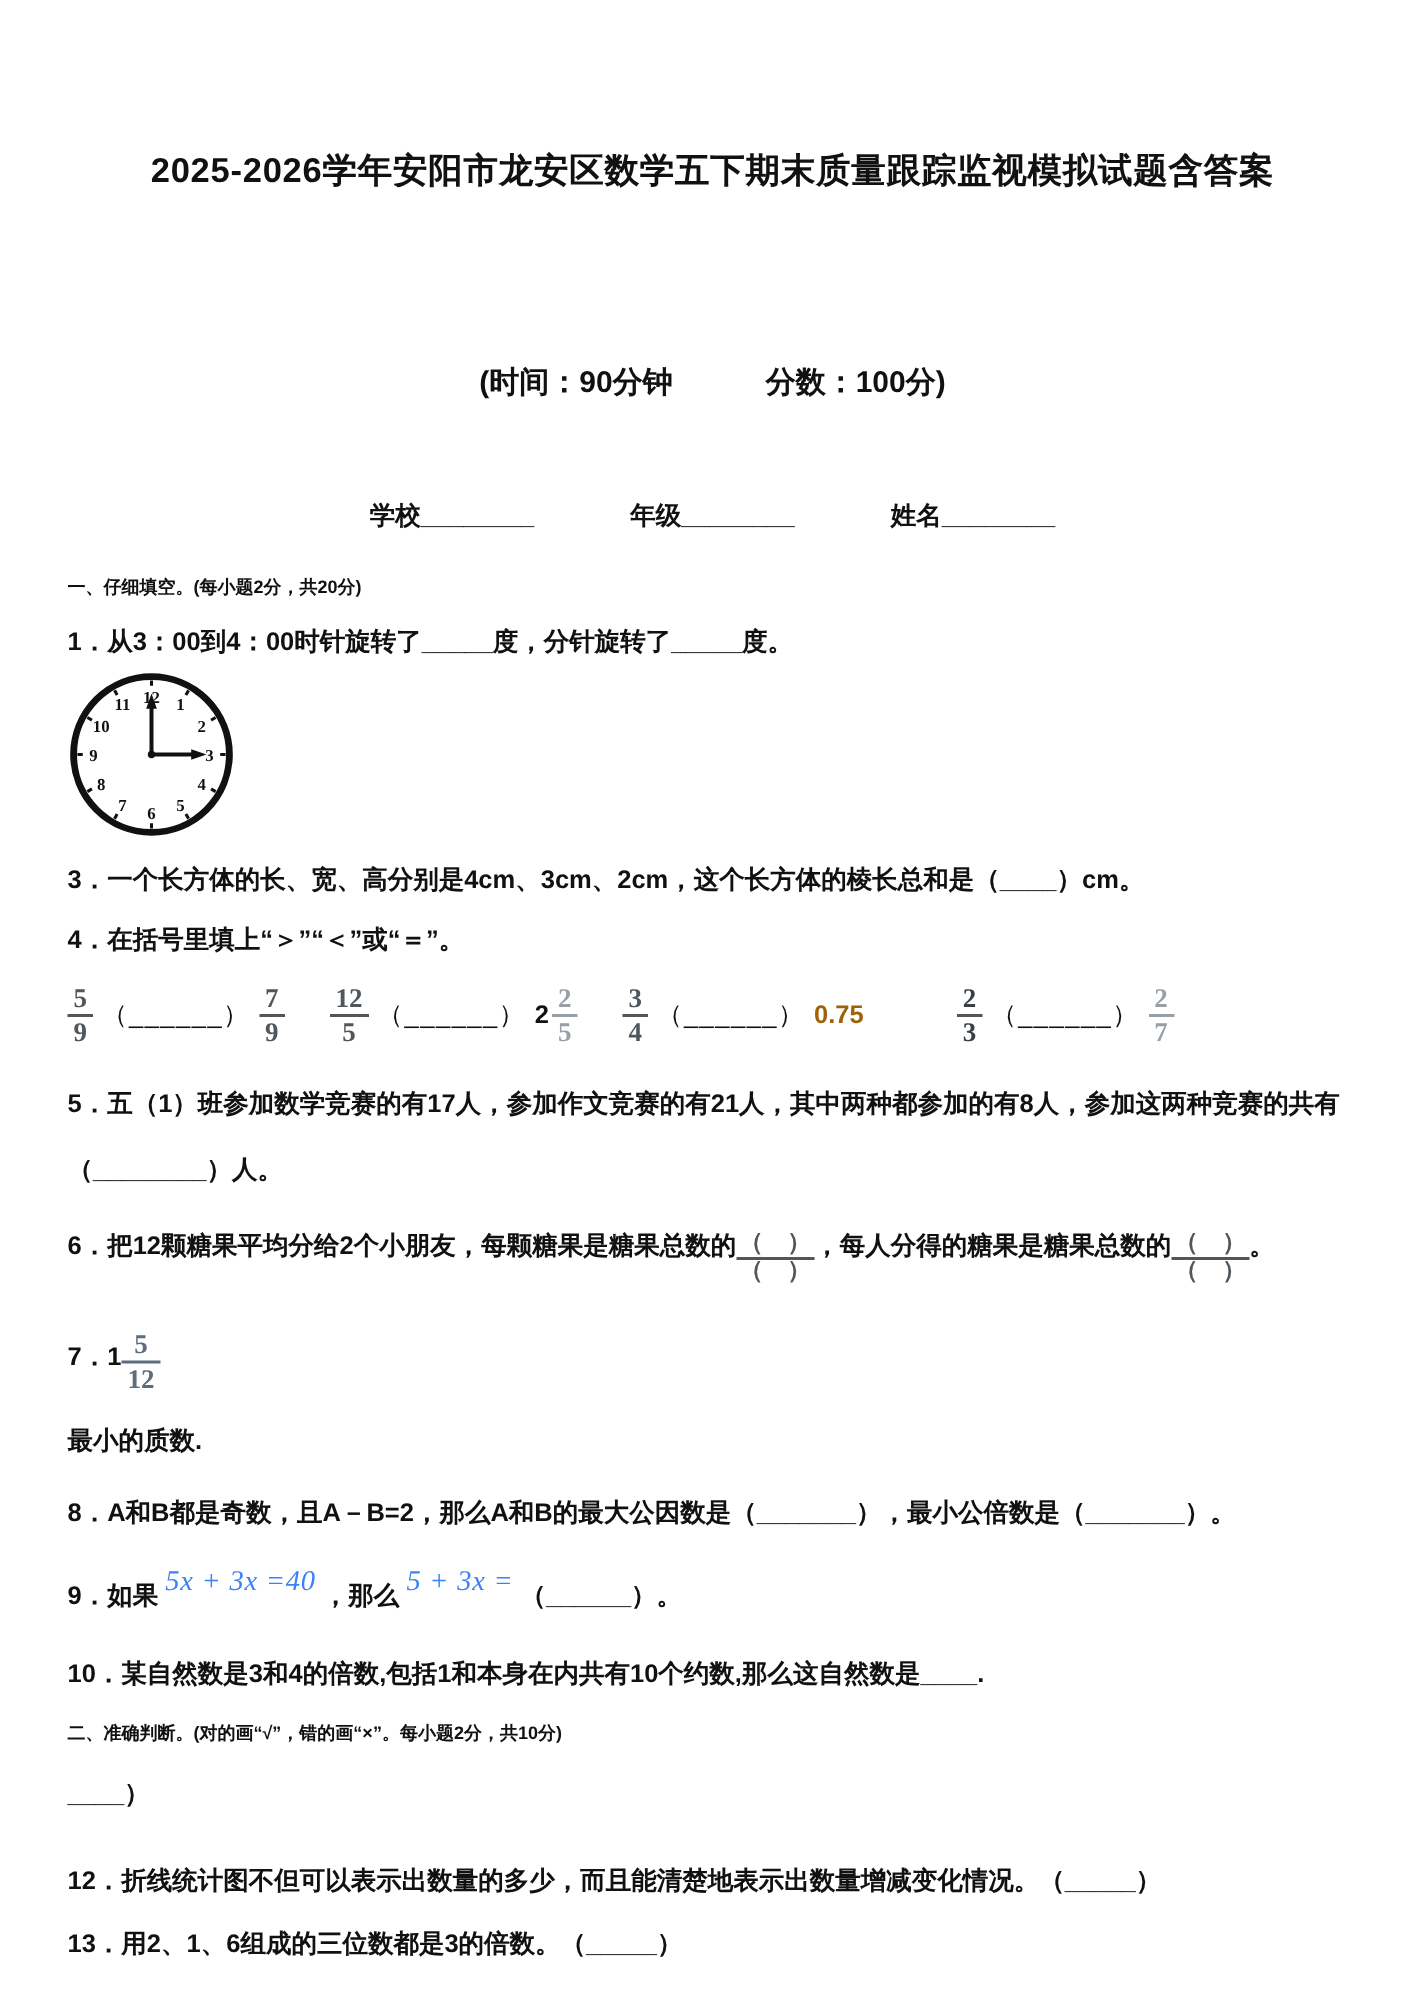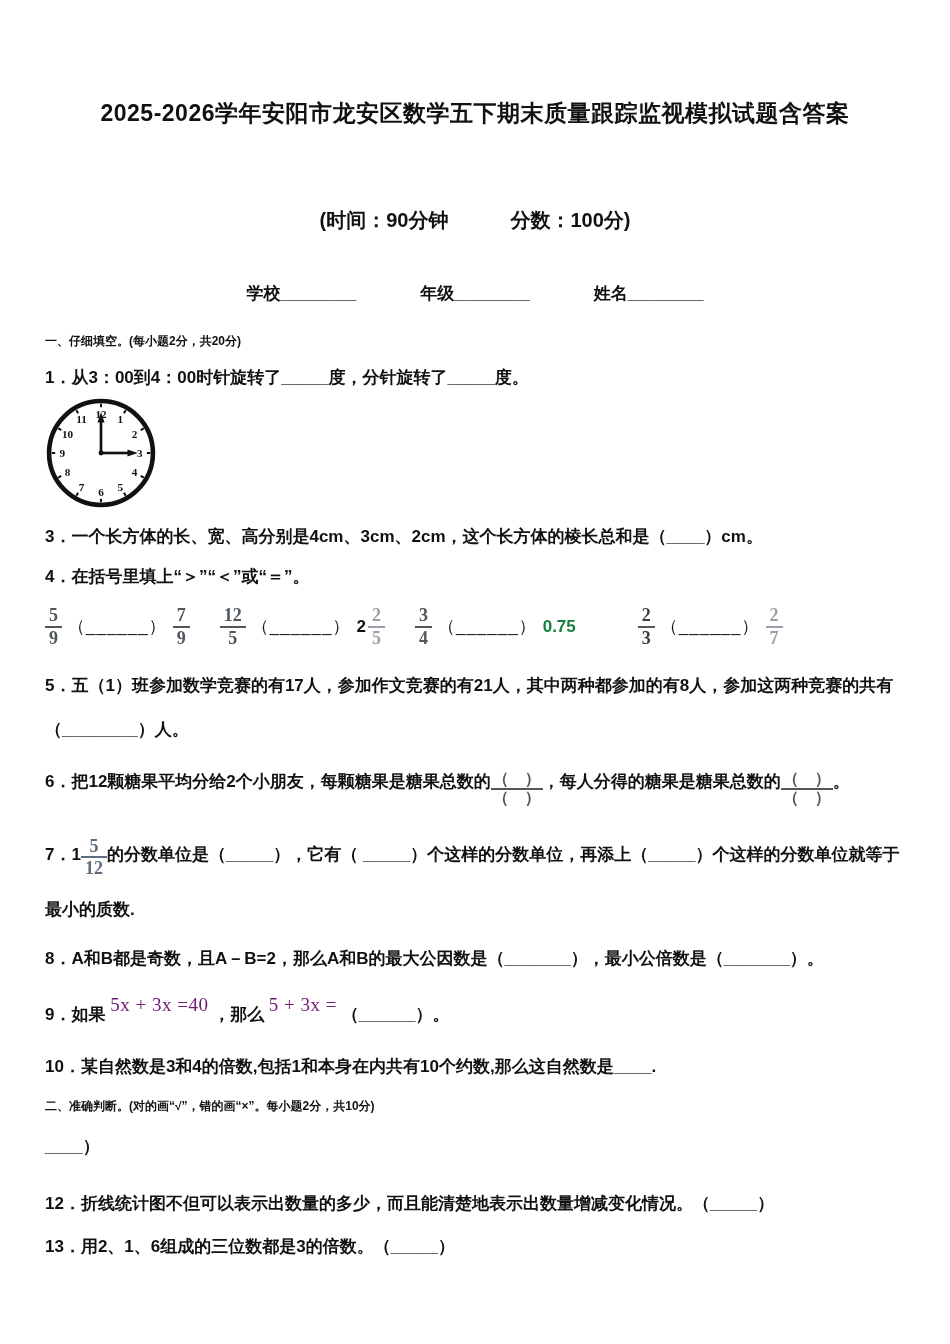--- a/index.html
+++ b/index.html
@@ -4,22 +4,22 @@
 <style>
   html,body{margin:0;padding:0;background:#ffffff;}
   .paper{
     width:950px;min-height:1344px;box-sizing:border-box;
     background:#ffffff;color:#111;
     padding:98px 45px 40px 45px;
     font-family:"Liberation Sans","DejaVu Sans",sans-serif;
     font-weight:700;font-size:17px;
   }
   .title{text-align:center;font-size:23px;font-weight:700;letter-spacing:.5px;}
-  .meta{display:flex;justify-content:center;gap:62px;margin-top:78px;font-size:20px;align-items:flex-end;}
-  .info{display:flex;justify-content:center;gap:64px;margin-top:48px;font-size:17px;}
+  .meta{display:flex;justify-content:center;gap:62px;margin-top:112px;font-size:20px;align-items:flex-end;}
+  .info{display:flex;justify-content:center;gap:64px;margin-top:64px;font-size:17px;}
   .sec{margin-top:28px;font-size:12px;}
   .q{margin-top:16px;line-height:1.45;}
   .q2l{margin-top:20px;}
   
   .clockwrap{margin:6px 0 0 0;}
   svg.clock{display:block;}
   
   .frac{
     display:inline-block;text-align:center;vertical-align:-15px;line-height:1.05;
     font-family:"Liberation Serif","DejaVu Serif",serif;font-weight:700;color:#4f565c;
@@ -27,30 +27,30 @@
   .frac .fn{display:block;padding:0 4px 1px 4px;font-size:18px;}
   .frac .fd{display:block;border-top:2px solid #555;padding:1px 4px 0 4px;font-size:18px;}
   .frac.lt{color:#989fa6;}
   .frac.lt .fd{border-top-color:#989fa6;}
   .frac.dk{color:#3a3f44;}
   .frac.blue{color:#5d6d7e;}
   .frac.blue .fd{border-top-color:#5d6d7e;}
   .frac.paren{vertical-align:-16px;}
   .frac.paren .fn,.frac.paren .fd{font-size:16px;padding:0 2px;}
   .whole{font-weight:700;color:#111;margin-right:2px;}
-  .decimal{font-weight:700;color:#15803d;}
+  .decimal{font-weight:700;color:#a16207;}
   .cmprow{display:flex;align-items:center;margin-top:16px;}
   .cmpitem{display:inline-flex;align-items:center;}
   .gap-a{margin-right:30px;} .gap-b{margin-right:30px;} .gap-c{margin-right:62px;}
   .blank{color:#111;font-weight:400;letter-spacing:1px;}
   .cmpitem .blank{margin:0 6px;}
   
   .eq{
-    font-family:"Liberation Serif","DejaVu Serif",serif;
-    font-weight:400;color:#701a75;font-size:19px;vertical-align:9px;letter-spacing:.5px;
+    font-family:"Liberation Serif","DejaVu Serif",serif;font-style:italic;
+    font-weight:400;color:#3b82f6;font-size:19px;vertical-align:9px;letter-spacing:.5px;
   }
   .tall{line-height:1.2;}
 </style>
 </head>
 <body>
 
 <div class="paper">
 
   <div class="title">2025-2026学年安阳市龙安区数学五下期末质量跟踪监视模拟试题含答案</div>
 
@@ -159,21 +159,21 @@
   </div>
 
   <div class="q" style="margin-top:26px">5．五（1）班参加数学竞赛的有17人，参加作文竞赛的有21人，其中两种都参加的有8人，参加这两种竞赛的共有</div>
   <div class="q q2l">（________）人。</div>
 
   <div class="q tall" style="margin-top:28px">
     <span>6．把12颗糖果平均分给2个小朋友，每颗糖果是糖果总数的</span><span class="frac paren"><span class="fn">（　）</span><span class="fd">（　）</span></span><span>，每人分得的糖果是糖果总数的</span><span class="frac paren"><span class="fn">（　）</span><span class="fd">（　）</span></span><span>。</span>
   </div>
 
   <div class="q tall" style="margin-top:30px">
-    <span>7．1</span><span class="frac blue"><span class="fn">5</span><span class="fd">12</span></span><span>的分数单位是（_____），它有（ _____）个这样的分数单位，再添上（_____）个这样的分数单位就等于</span>
+    <span>7．1</span><span class="frac blue"><span class="fn">5</span><span class="fd">12</span></span>
   </div>
   <div class="q q2l">最小的质数.</div>
 
   <div class="q" style="margin-top:24px">8．A和B都是奇数，且A－B=2，那么A和B的最大公因数是（_______），最小公倍数是（_______）。</div>
 
   <div class="q tall" style="margin-top:22px">
     <span>9．如果</span>
     <span class="eq">5x + 3x =40</span>
     <span>，那么</span>
     <span class="eq">5 + 3x =</span>

